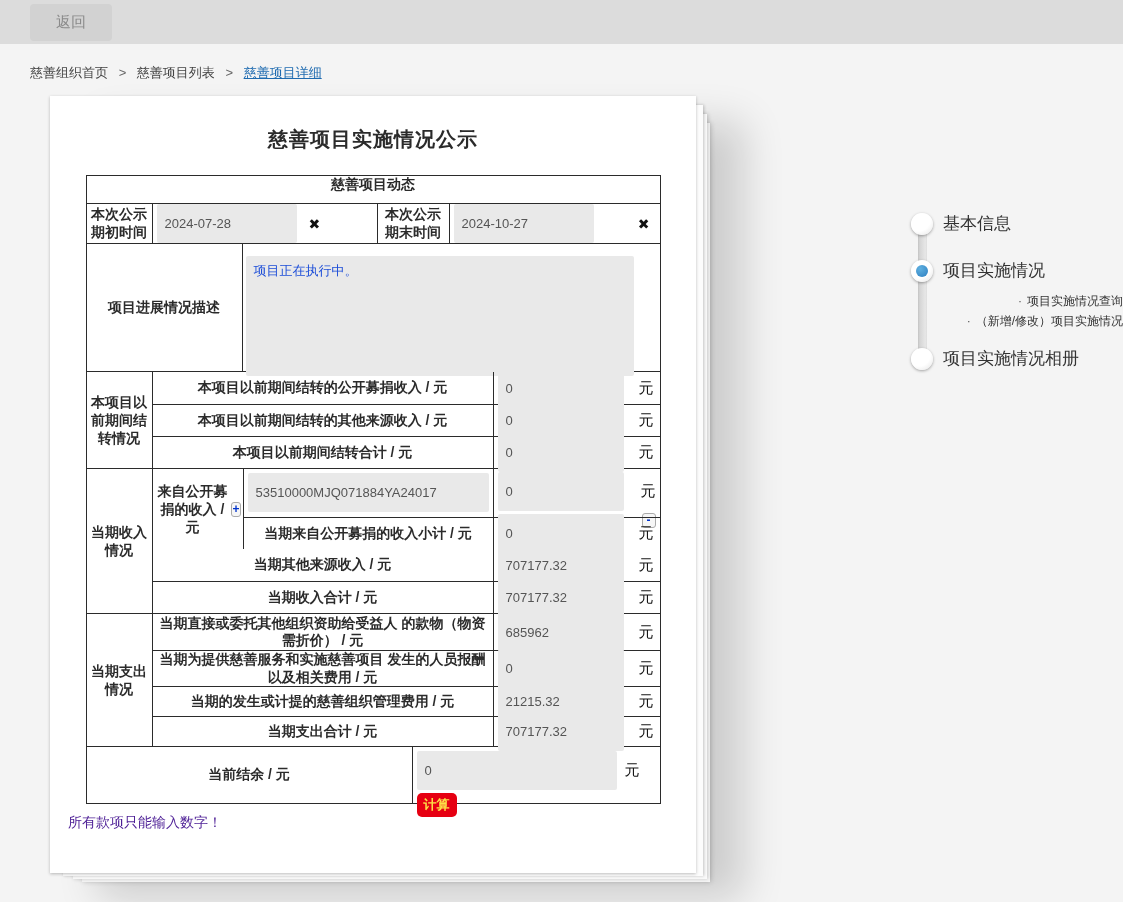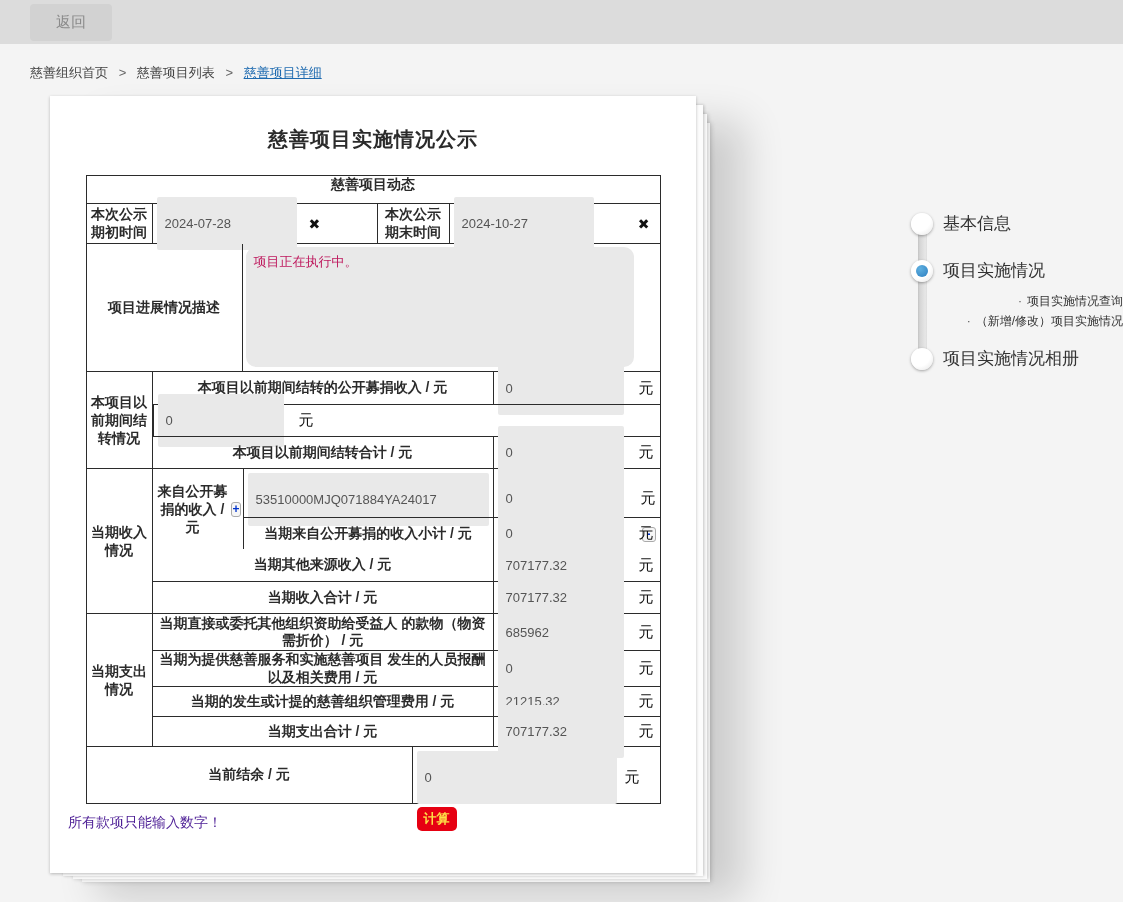--- a/index.html
+++ b/index.html
@@ -37,31 +37,31 @@
   .sec-header { justify-content:center; align-items:center; font-weight:bold; height:27px; }
   .cell { display:flex; align-items:center; justify-content:center; text-align:center; font-weight:bold; padding:2px; }
 
   
   .dates { height:40px; }
   .d-lbl1 { width:65px; line-height:1.25; }
   .d-in1 { width:225px; justify-content:flex-start; padding:0 8px 0 4px; }
   .d-lbl2 { width:72px; line-height:1.25; }
   .d-in2 { flex:1; justify-content:space-between; padding:0 10px 0 4px; }
   .gray-input { background:#e9e9e9; border:0; border-radius:2px; color:#555;
-    font-size:13px; padding:19px 8px; font-family:inherit; }
+    font-size:13px; padding:12px 8px; font-family:inherit; }
   .date-input { width:140px; }
   .clear-x { font-weight:bold; font-size:14px; color:#111; margin-left:12px; cursor:pointer; }
   .d-in2 .clear-x { margin-left:auto; }
 
   
   .desc { height:128px; }
   .desc-lbl { width:155px; }
   .desc-area { flex:1; padding:3px 26px 3px 3px; }
-  .desc-text { width:100%; height:120px; background:#e9e9e9; border:0; border-radius:10px;
-    resize:none; color:#be185d; font-size:13px; padding:6px 8px; font-family:inherit; }
+  .desc-text { width:100%; height:120px; background:#e9e9e9; border:0; border-radius:2px;
+    resize:none; color:#1d4ed8; font-size:13px; padding:6px 8px; font-family:inherit;margin-top:9px; }
 
   
   .group-label { width:65px; line-height:1.3; }
   .group-rows { flex:1; display:flex; flex-direction:column; }
   .grow { display:flex; align-items:stretch; }
   .grow + .grow, .r2 { border-top:1px solid #2b2b2b; }
   .lbl-cell { flex:1; line-height:1.25; }
   .val-cell { width:167px; display:flex; align-items:center; justify-content:space-between;
     padding:3px 6px 3px 4px; }
   .val-input { width:126px; }
@@ -161,20 +161,21 @@
           <div class="cell group-label">本项目以前期间结转情况</div>
           <div class="group-rows bl">
             <div class="grow h32">
               <div class="cell lbl-cell">本项目以前期间结转的公开募捐收入 / 元</div>
               <div class="val-cell bl">
                 <input class="gray-input val-input" value="0" style="">
                 <span class="unit">元</span>
               </div>
             </div>
             <div class="grow h32">
+              <div class="cell lbl-cell">本项目以前期间结转的其他来源收入 / 元</div>
               <div class="val-cell bl">
                 <input class="gray-input val-input" value="0" style="">
                 <span class="unit">元</span>
               </div>
             </div>
             <div class="grow h32">
               <div class="cell lbl-cell">本项目以前期间结转合计 / 元</div>
               <div class="val-cell bl">
                 <input class="gray-input val-input" value="0" style="">
                 <span class="unit">元</span>

